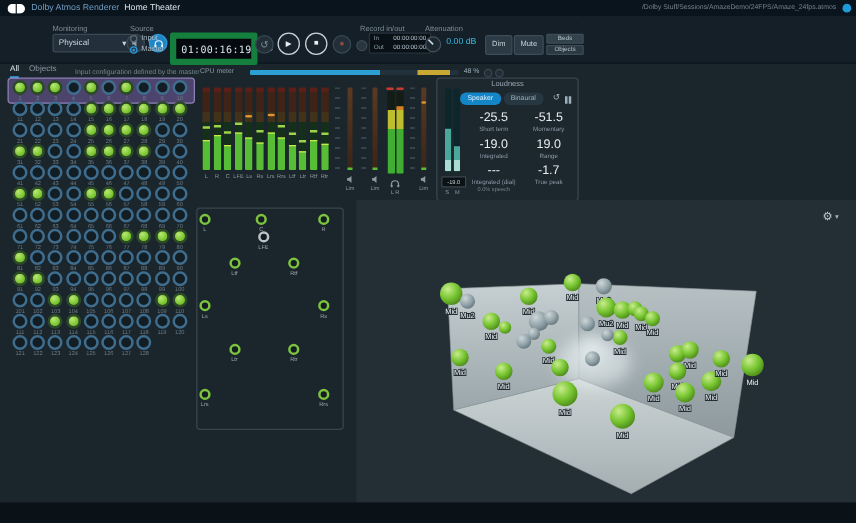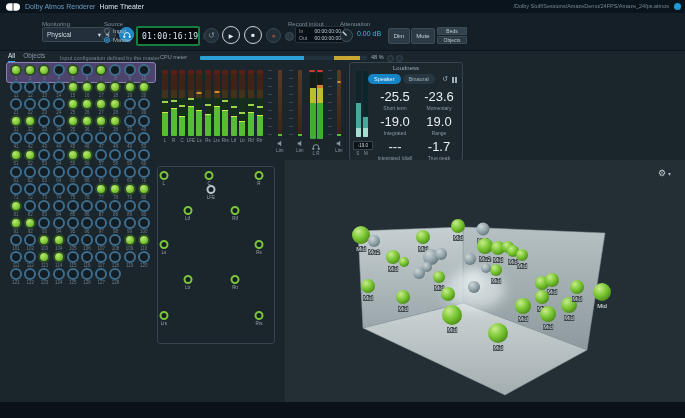--- a/index.html
+++ b/index.html
@@ -23,21 +23,21 @@
   .seclabel{position:absolute;font-size:6px;color:#7d8c96;}
   .select{position:absolute;left:42px;top:27px;width:54px;height:13px;background:#232f3a;border:1px solid #3a4954;border-radius:2px;
           font-size:6.5px;color:#cdd8de;display:flex;align-items:center;padding:0 4px;justify-content:space-between;}
   .roundbtn{position:absolute;width:13px;height:13px;border-radius:50%;display:flex;align-items:center;justify-content:center;}
   .rb-dim{background:#27343f;border:1px solid #3b4a55;}
   .rb-blue{background:#1f86c6;border:1px solid #2e9ada;}
   .radio{display:flex;align-items:center;gap:3px;font-size:6px;color:#aab7bf;position:absolute;}
   .rdot{width:6px;height:6px;border-radius:50%;border:1px solid #5a6a74;box-sizing:border-box;}
   .rdot.sel{border-color:#2b9fe0;position:relative;}
   .rdot.sel::after{content:"";position:absolute;left:1px;top:1px;width:2px;height:2px;border-radius:50%;background:#2b9fe0;}
-  .tcbox{position:absolute;left:136px;top:26px;width:60px;height:16px;background:#05090d;border:2px solid #15803d;border-radius:2px;
+  .tcbox{position:absolute;left:136px;top:26px;width:60px;height:16px;background:#05090d;border:5px solid #15803d;border-radius:2px;
          display:flex;align-items:center;font-family:"DejaVu Sans Mono",monospace;}
   .tc{font-size:8px;color:#d7e6ef;letter-spacing:.3px;margin-left:4px;}
   .tcfps{font-size:6px;color:#9fb2bd;margin-left:5px;border-left:1px solid #27343c;padding-left:4px;}
   .tbtn{position:absolute;border-radius:50%;display:flex;align-items:center;justify-content:center;}
   .tbtn.dim{width:13px;height:13px;background:#222e38;border:1px solid #39playback;border:1px solid #394954;color:#7d8e99;font-size:8px;}
   .tbtn.ring{width:16px;height:16px;background:#19232b;border:1.5px solid #c9d4da;color:#e8eef2;}
   .rec-led{position:absolute;width:7px;height:7px;border-radius:50%;background:#2a363f;border:1px solid #3c4a55;}
   .recbox{position:absolute;left:295px;top:26px;width:50px;height:17px;background:#0a1116;border:1px solid #26333c;border-radius:2px;
           font-size:5px;color:#8fa2ad;padding:1px 3px;box-sizing:border-box;display:flex;flex-direction:column;justify-content:space-around;}
   .recrow{display:flex;justify-content:space-between;}
@@ -104,21 +104,21 @@
   .loudtitle{position:absolute;left:0;right:0;top:2px;text-align:center;font-size:6px;color:#9aa8b2;}
   .lpills{position:absolute;left:18px;top:11px;display:flex;gap:2px;}
   .pill{height:10px;border-radius:5px;font-size:5.5px;display:flex;align-items:center;padding:0 6px;
         background:#273741;color:#9fb0ba;}
   .pill.active{background:#1486c8;color:#eaf4fa;}
   .licon{position:absolute;top:12px;font-size:7px;color:#9fb0ba;line-height:8px;}
   .pauseicon{position:absolute;top:14px;display:flex;gap:1.5px;}
   .pauseicon i{width:2px;height:6px;background:#9fb0ba;display:block;}
   .lstats{position:absolute;left:24px;top:26px;width:86px;display:grid;grid-template-columns:1fr 1fr;row-gap:3px;column-gap:2px;}
   .stat{text-align:center;}
-  .stat .sv{font-size:13px;color:#e8edf0;}
+  .stat .sv{font-size:10px;color:#e8edf0;}
   .stat .sl{font-size:5px;color:#8b99a4;margin-top:1px;}
   .stat .ss{font-size:4.5px;color:#73828c;}
   .lmeters{position:absolute;left:6px;top:8px;display:flex;gap:2px;}
   .lm2{position:relative;width:5px;height:66px;border-radius:1px;background:#0d262b;overflow:hidden;}
   .lm2 .f{position:absolute;bottom:0;width:100%;background:#49a89b;}
   .lm2 .b{position:absolute;bottom:0;width:100%;height:9px;background:#a8ddd2;}
   .lbadge{position:absolute;left:3px;top:78px;width:18px;height:7px;background:#0a1216;border:1px solid #3a464e;
           border-radius:1px;font-size:4.5px;color:#cfd8dc;display:flex;align-items:center;justify-content:center;}
   .lmlabels{position:absolute;left:4px;top:88px;width:16px;display:flex;justify-content:space-around;font-size:4.5px;color:#8b979e;}
 
@@ -961,21 +961,21 @@
     <span class="pauseicon" style="right:5px;">
         <i></i>
         <i></i>
       </span>
     <div class="lstats">
         <div class="stat">
           <div class="sv">-25.5</div>
           <div class="sl">Short term</div>
         </div>
         <div class="stat">
-          <div class="sv">-23.6</div>
+          <div class="sv">-51.5</div>
           <div class="sl">Momentary</div>
         </div>
         <div class="stat">
           <div class="sv">-19.0</div>
           <div class="sl">Integrated</div>
         </div>
         <div class="stat">
           <div class="sv">19.0</div>
           <div class="sl">Range</div>
         </div>

